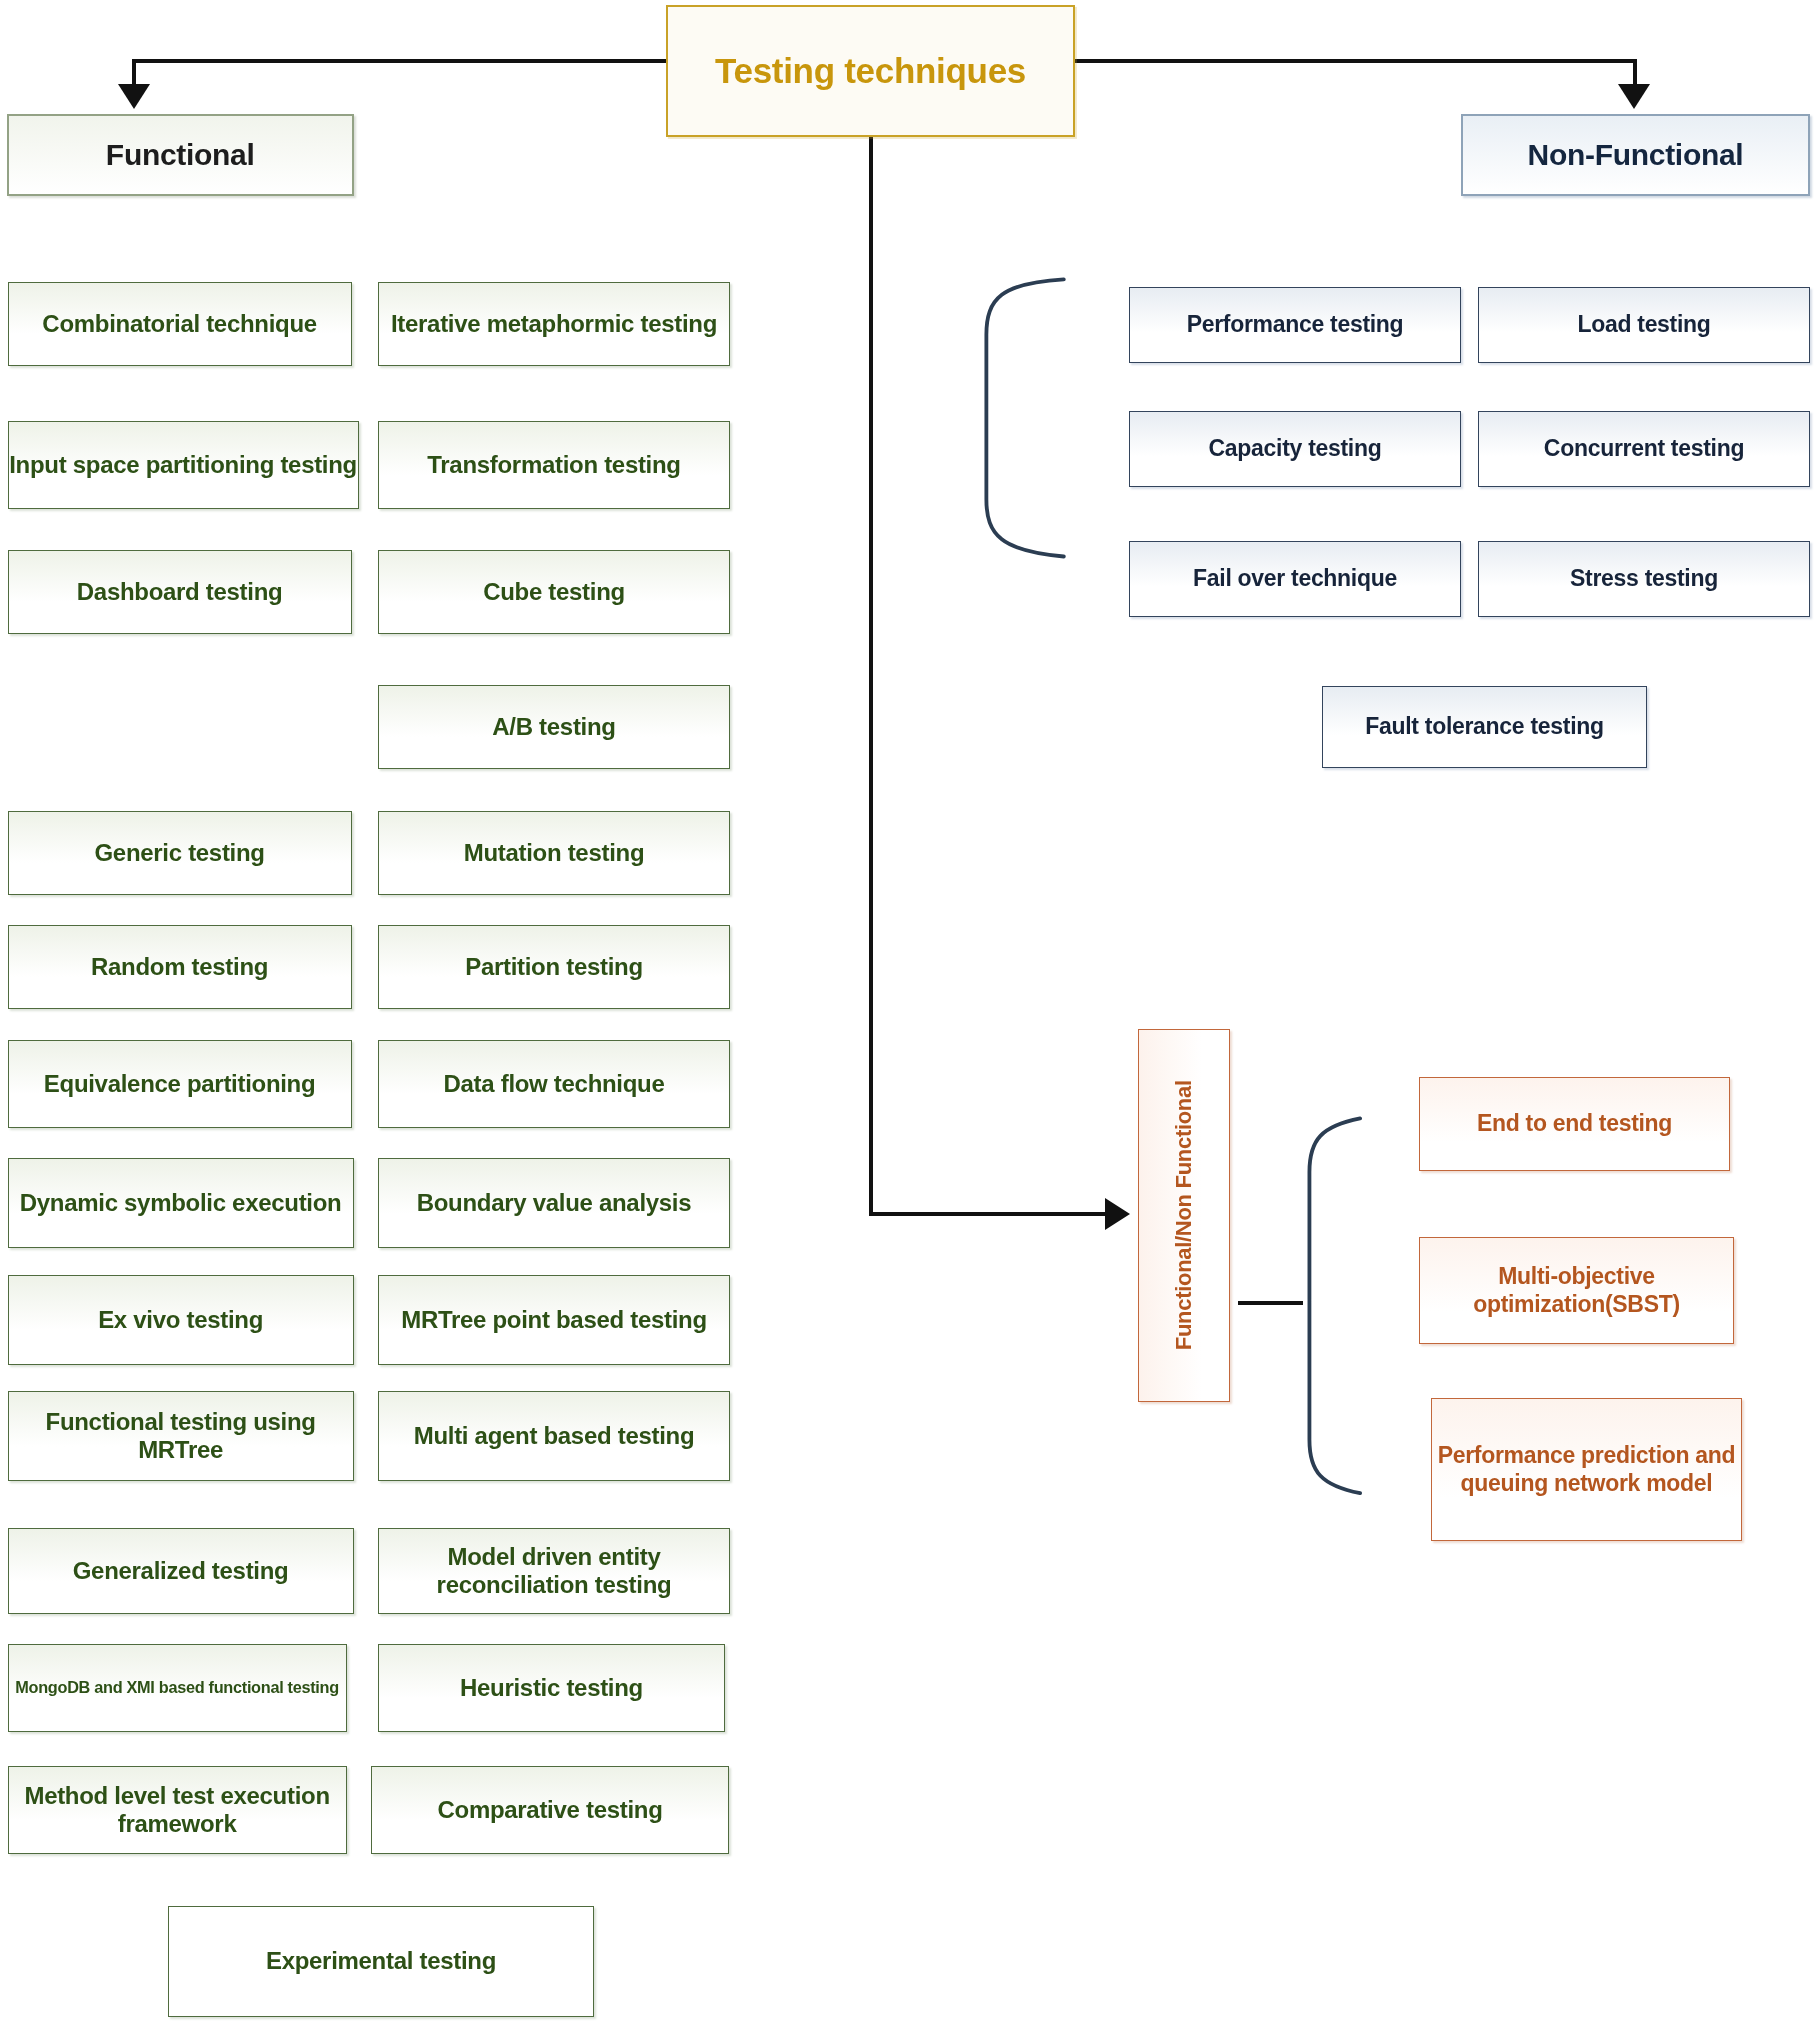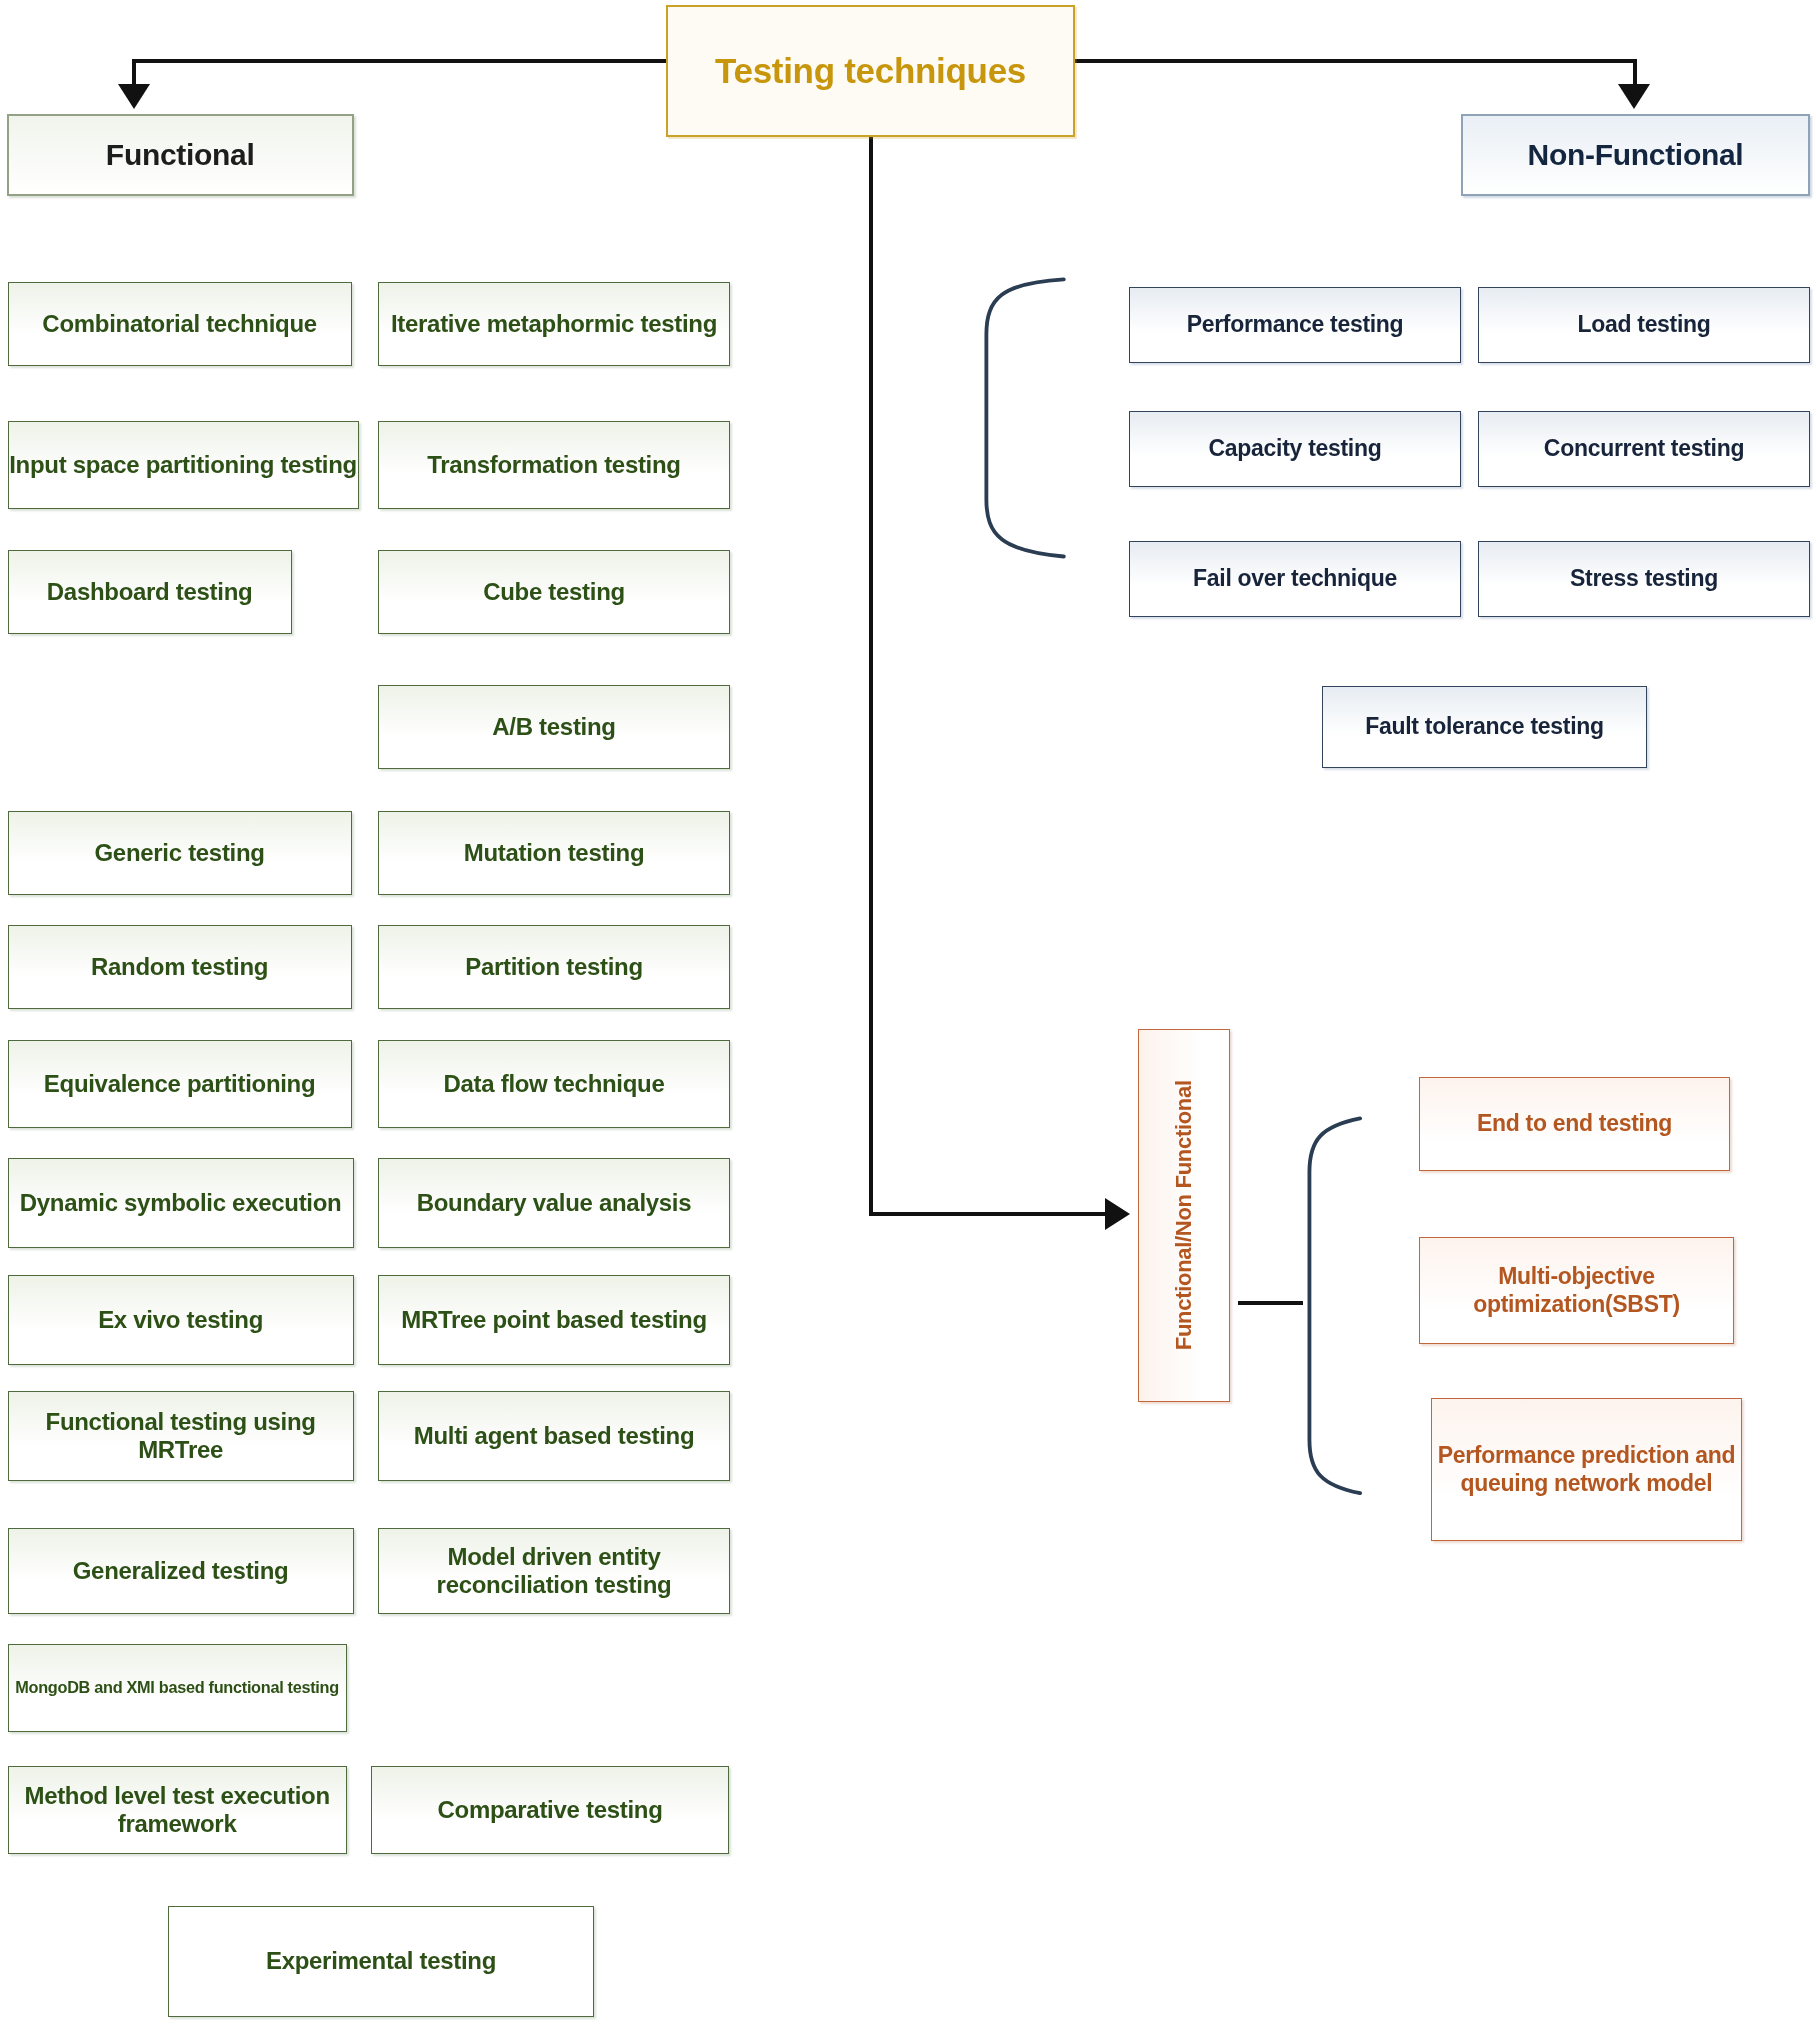--- a/index.html
+++ b/index.html
@@ -165,21 +165,21 @@
   <div class="box green-head" style="left:6.7px; top:114px; width:347px; height:82px;">Functional</div>
 
   <div class="box blue-head" style="left:1461px; top:114px; width:349px; height:82px;">Non-Functional</div>
 
   <div class="box green-box" style="left:7.6px; top:282px; width:344px; height:84px;">Combinatorial technique</div>
   <div class="box green-box" style="left:378px; top:282px; width:352px; height:84px;">Iterative metaphormic testing</div>
 
   <div class="box green-box" style="left:7.6px; top:421px; width:351px; height:88px;">Input space partitioning testing</div>
   <div class="box green-box" style="left:378px; top:421px; width:352px; height:88px;">Transformation testing</div>
 
-  <div class="box green-box" style="left:7.6px; top:550px; width:284px; height:84px;">Dashboard testing</div>
+  <div class="box green-box" style="left:7.6px; top:550px; width:344px; height:84px;">Dashboard testing</div>
   <div class="box green-box" style="left:378px; top:550px; width:352px; height:84px;">Cube testing</div>
 
   <div class="box green-box" style="left:378px; top:685px; width:352px; height:84px;">A/B testing</div>
 
   <div class="box green-box" style="left:7.6px; top:811px; width:344px; height:84px;">Generic testing</div>
   <div class="box green-box" style="left:378px; top:811px; width:352px; height:84px;">Mutation testing</div>
 
   <div class="box green-box" style="left:7.6px; top:925px; width:344px; height:84px;">Random testing</div>
   <div class="box green-box" style="left:378px; top:925px; width:352px; height:84px;">Partition testing</div>
 
@@ -192,20 +192,21 @@
   <div class="box green-box" style="left:7.6px; top:1275px; width:346px; height:90px;">Ex vivo testing</div>
   <div class="box green-box" style="left:378px; top:1275px; width:352px; height:90px;">MRTree point based testing</div>
 
   <div class="box green-box" style="left:7.6px; top:1391px; width:346px; height:90px;">Functional testing using MRTree</div>
   <div class="box green-box" style="left:378px; top:1391px; width:352px; height:90px;">Multi agent based testing</div>
 
   <div class="box green-box" style="left:7.6px; top:1528px; width:346px; height:86px;">Generalized testing</div>
   <div class="box green-box" style="left:378px; top:1528px; width:352px; height:86px;">Model driven entity reconciliation testing</div>
 
   <div class="box green-box small" style="left:7.6px; top:1644px; width:339px; height:88px;">MongoDB and XMI based functional testing</div>
+  <div class="box green-box" style="left:378px; top:1644px; width:347px; height:88px;">Heuristic testing</div>
 
   <div class="box green-box" style="left:7.6px; top:1766px; width:339px; height:88px;">Method level test execution framework</div>
   <div class="box green-box" style="left:371px; top:1766px; width:358px; height:88px;">Comparative testing</div>
 
   <div class="box green-box plain" style="left:168px; top:1906px; width:426px; height:111px;">Experimental testing</div>
 
   <div class="box blue-box" style="left:1129px; top:287px; width:332px; height:76px;">Performance testing</div>
   <div class="box blue-box" style="left:1478px; top:287px; width:332px; height:76px;">Load testing</div>
 
   <div class="box blue-box" style="left:1129px; top:411px; width:332px; height:76px;">Capacity testing</div>

